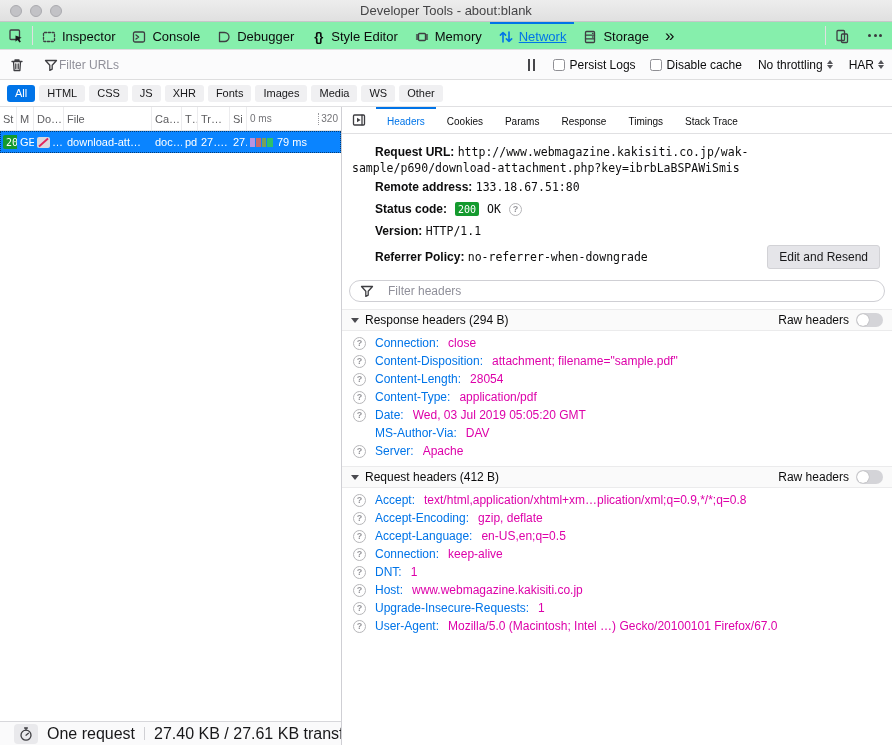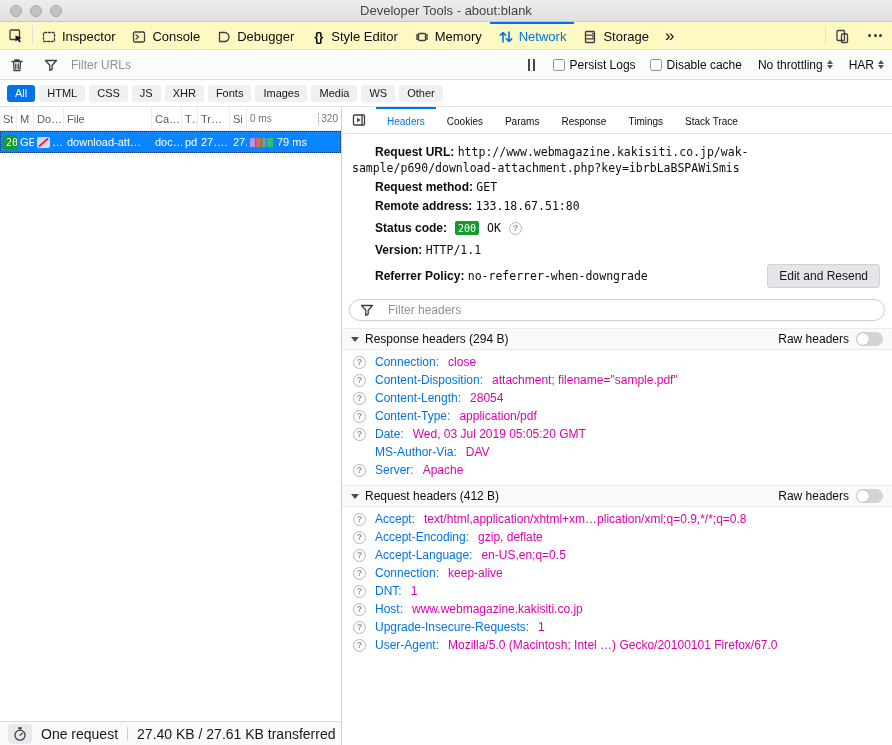--- a/index.html
+++ b/index.html
@@ -13,38 +13,38 @@
 
   
   .titlebar { height:22px; flex:none; background:linear-gradient(#ededed,#e0e0e0);
     border-bottom:1px solid #c6c6c9; position:relative; }
   .lights { position:absolute; left:10px; top:5px; display:flex; gap:8px; }
   .light { width:12px; height:12px; border-radius:50%; background:#c2c2c6; border:1px solid #aaaaaf; }
   .wtitle { text-align:center; line-height:21px; font-size:13px; color:#454547; }
 
   
   .toolbar { height:28px; flex:none; display:flex; align-items:stretch;
-    background:#fef9c3; border-bottom:1px solid #dededf; font-size:13px; }
+    background:#86efac; border-bottom:1px solid #dededf; font-size:13px; }
   .tbtn { display:flex; align-items:center; padding:0 8px; }
   .vsep { width:1px; background:#e0e0e2; margin:4px 0; flex:none; }
   .tool-tab { display:flex; align-items:center; gap:5px; padding:0 8px; border-top:2px solid transparent; cursor:default; }
-  .tool-tab.active { color:#0074e8; border-top-color:#0074e8; }
+  .tool-tab.active { color:#0074e8; border-top-color:#0074e8;text-decoration:underline; }
   .ticon { display:inline-flex; width:16px; height:16px; align-items:center; justify-content:center; flex:none; }
   .ticon svg { width:16px; height:16px; }
   .braces { font-weight:bold; font-size:13px; letter-spacing:-1px; }
   .more { font-size:17px; padding:0 8px; display:flex; align-items:center; }
   .tspacer { flex:1; }
   .meatball { display:flex; gap:2.5px; align-items:center; padding:0 10px; }
   .meatball i { width:3px; height:3px; border-radius:50%; background:#3a3a3e; }
 
   
   .netbar { height:30px; flex:none; display:flex; align-items:center;
     background:#fbfbfc; border-bottom:1px solid #dededf; font-size:12px; }
   .trash { padding:0 9px; display:flex; align-items:center; }
-  .nfilter { display:flex; align-items:center; gap:12px; padding:0 8px; flex:1; }
+  .nfilter { display:flex; align-items:center; gap:0; padding:0 8px; flex:1; }
   .nfilter input { border:none; outline:none; background:transparent; font-size:12px; flex:1;
     font-family:"Liberation Sans",sans-serif; color:#0c0c0d; }
   .nfilter input::placeholder { color:#90909a; }
   .pause { display:flex; gap:3px; padding:0 10px; }
   .pause i { width:2px; height:12px; background:#46464a; }
   .cbx { display:flex; align-items:center; gap:5px; padding:0 7px; }
   .cbox { width:12px; height:12px; border:1px solid #8f8f94; border-radius:2.5px; background:#fff; flex:none; }
   .ddgroup { display:flex; align-items:center; padding:0 8px; gap:2px; }
   .dd { display:inline-flex; flex-direction:column; gap:1px; margin-left:2px; }
   .dd i { width:0; height:0; border-left:3.5px solid transparent; border-right:3.5px solid transparent; }
@@ -78,21 +78,21 @@
     font-size:10px; padding:0.5px 3px; border-radius:2px; line-height:13px; }
   .favicon { flex:none; margin-right:2px; }
   .wfrow { display:flex; align-items:center; gap:1px; }
   .wfrow .seg { height:9px; flex:none; }
   .seg1{width:5px;background:#b794e0;} .seg2{width:5px;background:#c96a6a;}
   .seg3{width:4px;background:#7aa05a;} .seg4{width:6px;background:#2fc16a;}
   .wtime { margin-left:4px; font-size:11px; }
 
   .left-empty { flex:1; }
   .statusbar { height:24px; flex:none; border-top:1px solid #d7d7db; background:#fafafb;
-    display:flex; align-items:center; gap:9px; font-size:14px; color:#18181a; padding:0 8px;
+    display:flex; align-items:center; gap:9px; font-size:16px; color:#18181a; padding:0 14px;
     white-space:nowrap; overflow:hidden; }
   .sw-box { background:#e9e9ec; border-radius:4px; padding:2px 4px; display:flex; align-items:center; flex:none; }
   .ssep { width:1px; height:13px; background:#d0d0d4; flex:none; }
 
   
   .right { flex:1; min-width:0; display:flex; flex-direction:column; background:#fff; }
   .dtabs { height:27px; flex:none; display:flex; align-items:stretch; border-bottom:1px solid #e0e0e2; font-size:10px; }
   .dtoggle { display:flex; align-items:center; padding:0 9px; }
   .dtab { display:flex; align-items:center; padding:0 11px; border-top:2px solid transparent; }
   .dtab.active { color:#0074e8; border-top-color:#0074e8; }
@@ -406,24 +406,20 @@
         <span class="dtab">Stack Trace</span>
       </div>
 
       <div class="dcontent">
         <div class="summary">
           <div class="srow sum-url">
             <span class="slabel">Request URL:</span>
             <span class="mono">http://www.webmagazine.kakisiti.co.jp/wak-sample/p690/download-attachment.php?key=ibrbLaBSPAWiSmis</span>
           </div>
           <div class="srow">
-            <span class="slabel">Request method:</span>
-            <span class="mono">GET</span>
-          </div>
-          <div class="srow">
             <span class="slabel">Remote address:</span>
             <span class="mono">133.18.67.51:80</span>
           </div>
           <div class="statusrow">
             <span class="slabel">Status code:</span>
             <span class="badge">200</span>
             <span class="mono">OK</span>
             <span class="help">?</span>
           </div>
           <div class="srow">

